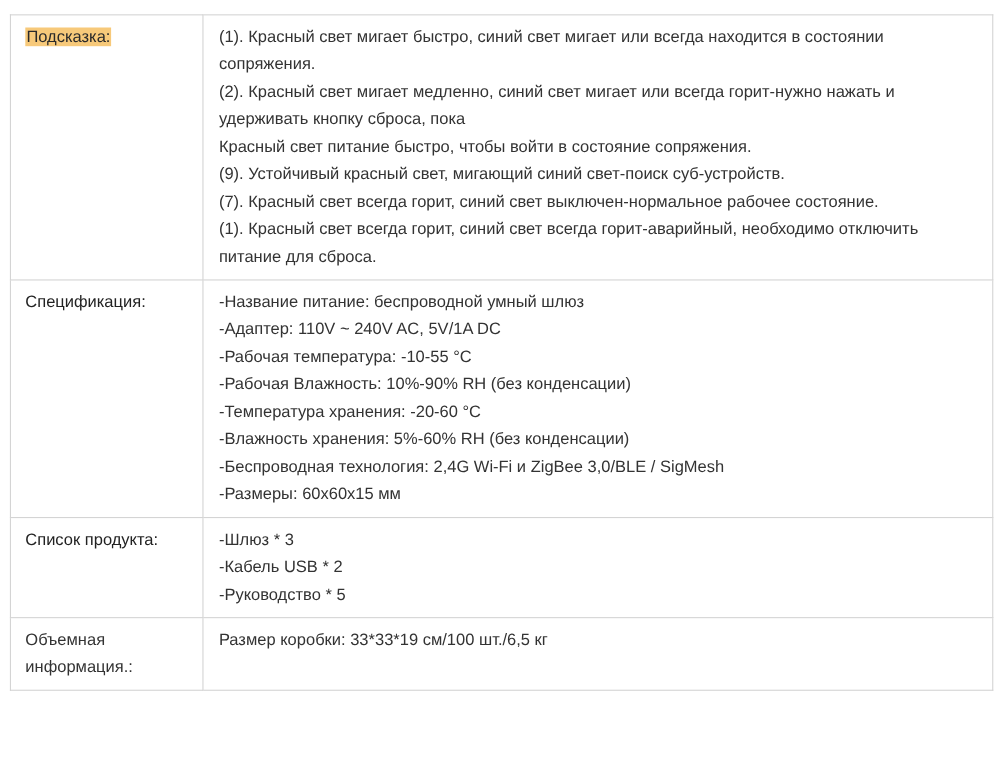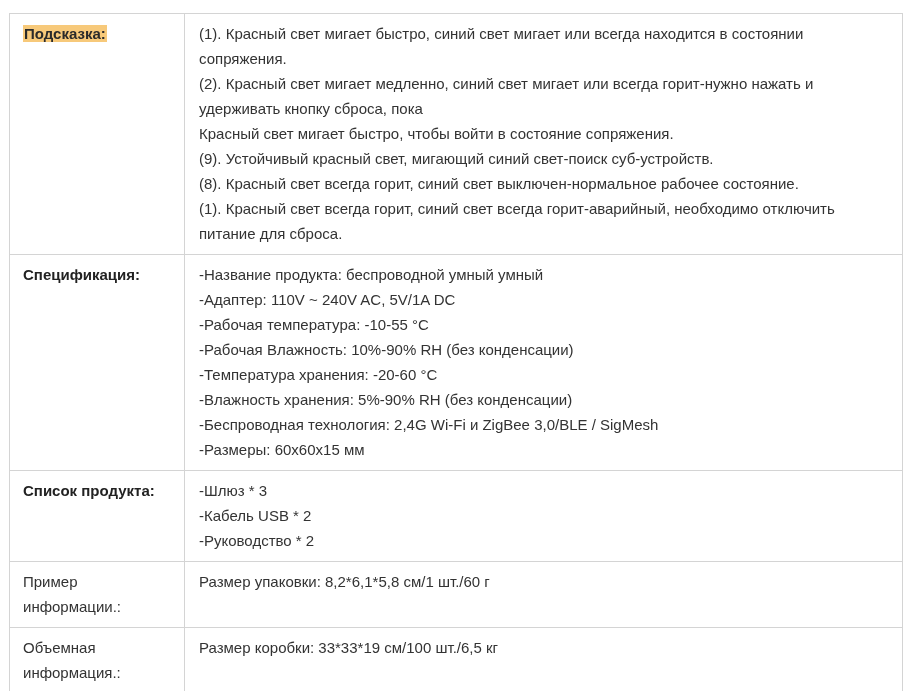--- a/index.html
+++ b/index.html
@@ -9,73 +9,65 @@
       position: absolute; left: 9px; top: 13px;
       width: 894px; border-collapse: collapse;
       font-size: 15px; line-height: 25px;
     }
     table.spec td {
       border: 1px solid #d4d4d4; vertical-align: top;
       padding: 7px 12px 8px 13px;
     }
     table.spec td.label { width: 149px; }
     table.spec td.value { padding-left: 14px; margin-left: 48px; }
-    .bold { font-weight: bold; color: #222222; }
+    .bold { font-weight: normal; color: #222222; }
     .hl { background: #f7c97a; color: #2a2a2a; padding: 0 1px; }
     .line { display: block; }
   </style>
 </head>
 <body>
 
 <table class="spec">
   <tbody>
     <tr>
       <td class="label">
         <span class="bold hl">Подсказка:</span>
       </td>
       <td class="value">
         <span class="line">(1). Красный свет мигает быстро, синий свет мигает или всегда находится в состоянии сопряжения.</span>
         <span class="line">(2). Красный свет мигает медленно, синий свет мигает или всегда горит-нужно нажать и удерживать кнопку сброса, пока</span>
-        <span class="line">Красный свет мигает быстро, чтобы войти в состояние сопряжения.</span>
+        <span class="line">Красный свет питание быстро, чтобы войти в состояние сопряжения.</span>
         <span class="line">(9). Устойчивый красный свет, мигающий синий свет-поиск суб-устройств.</span>
-        <span class="line">(8). Красный свет всегда горит, синий свет выключен-нормальное рабочее состояние.</span>
+        <span class="line">(7). Красный свет всегда горит, синий свет выключен-нормальное рабочее состояние.</span>
         <span class="line">(1). Красный свет всегда горит, синий свет всегда горит-аварийный, необходимо отключить питание для сброса.</span>
       </td>
     </tr>
     <tr>
       <td class="label">
         <span class="bold">Спецификация:</span>
       </td>
       <td class="value">
-        <span class="line">-Название продукта: беспроводной умный умный</span>
+        <span class="line">-Название питание: беспроводной умный шлюз</span>
         <span class="line">-Адаптер: 110V ~ 240V AC, 5V/1A DC</span>
         <span class="line">-Рабочая температура: -10-55 °C</span>
         <span class="line">-Рабочая Влажность: 10%-90% RH (без конденсации)</span>
         <span class="line">-Температура хранения: -20-60 °C</span>
-        <span class="line">-Влажность хранения: 5%-90% RH (без конденсации)</span>
+        <span class="line">-Влажность хранения: 5%-60% RH (без конденсации)</span>
         <span class="line">-Беспроводная технология: 2,4G Wi-Fi и ZigBee 3,0/BLE / SigMesh</span>
         <span class="line">-Размеры: 60x60x15 мм</span>
       </td>
     </tr>
     <tr>
       <td class="label">
         <span class="bold">Список продукта:</span>
       </td>
       <td class="value">
         <span class="line">-Шлюз * 3</span>
         <span class="line">-Кабель USB * 2</span>
-        <span class="line">-Руководство * 2</span>
-      </td>
-    </tr>
-    <tr style="height:63px;">
-      <td class="label">
-        <span>Пример информации.:</span>
-      </td>
-      <td class="value">
-        <span class="line">Размер упаковки: 8,2*6,1*5,8 см/1 шт./60 г</span>
+        <span class="line">-Руководство * 5</span>
       </td>
     </tr>
     <tr style="height:64px;">
       <td class="label">
         <span>Объемная информация.:</span>
       </td>
       <td class="value">
         <span class="line">Размер коробки: 33*33*19 см/100 шт./6,5 кг</span>
       </td>
     </tr>

